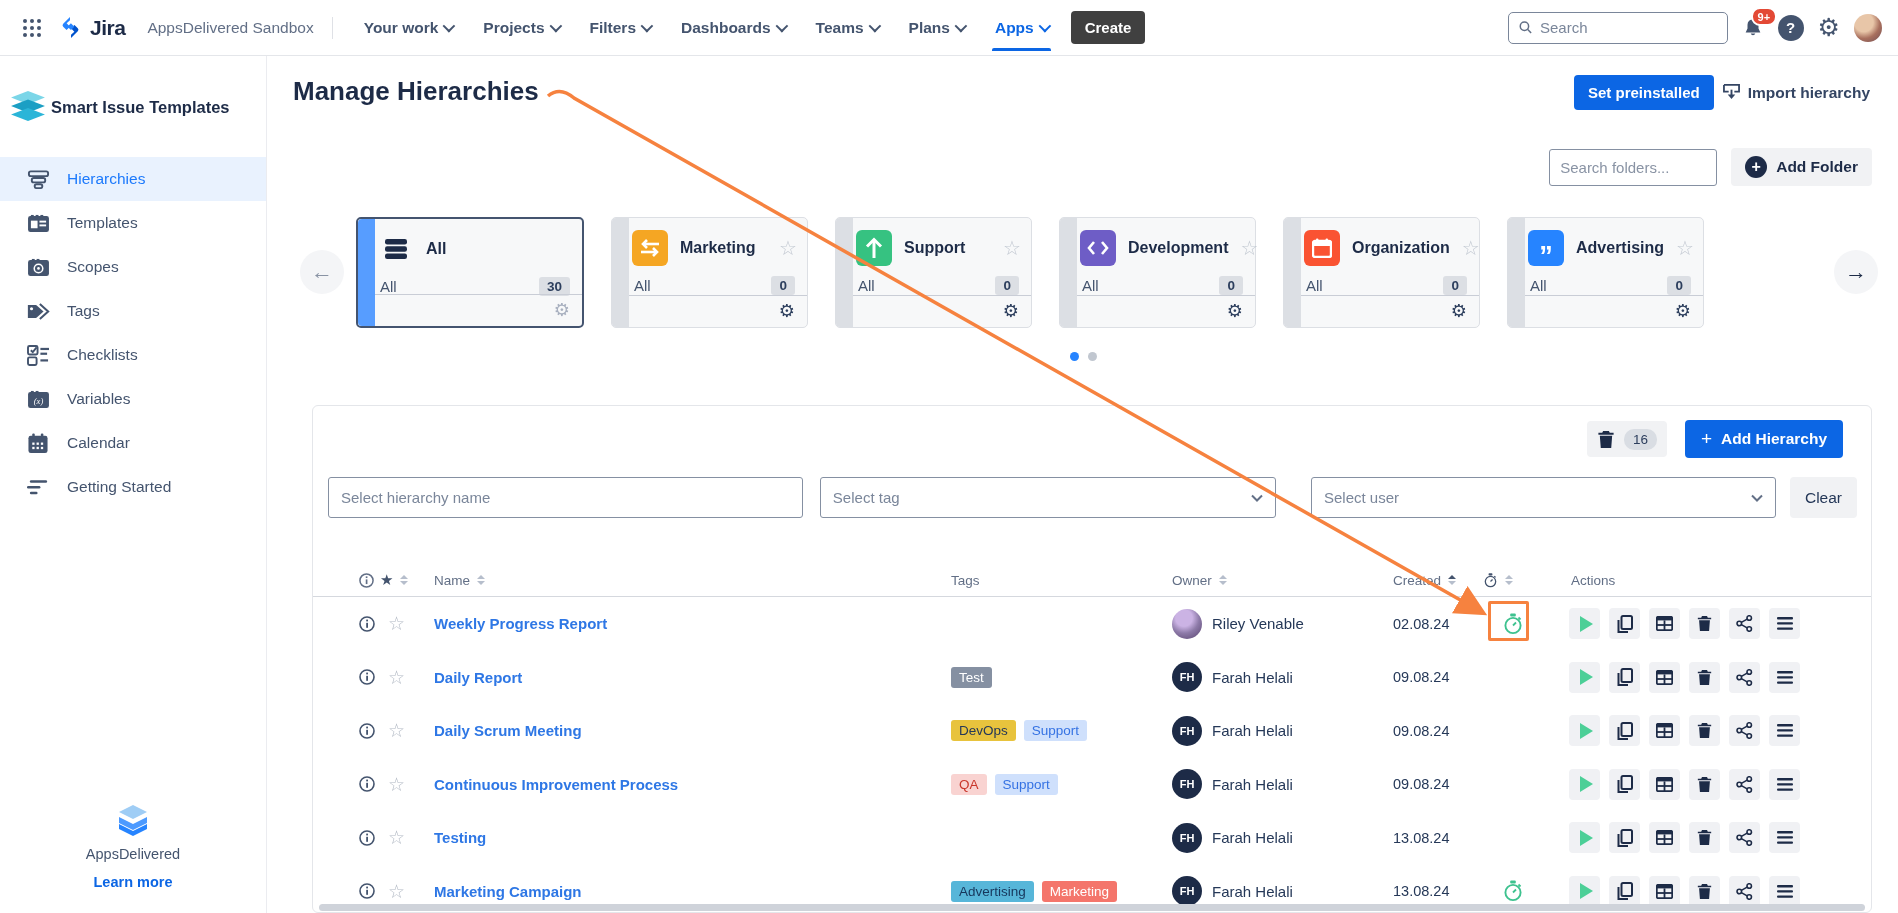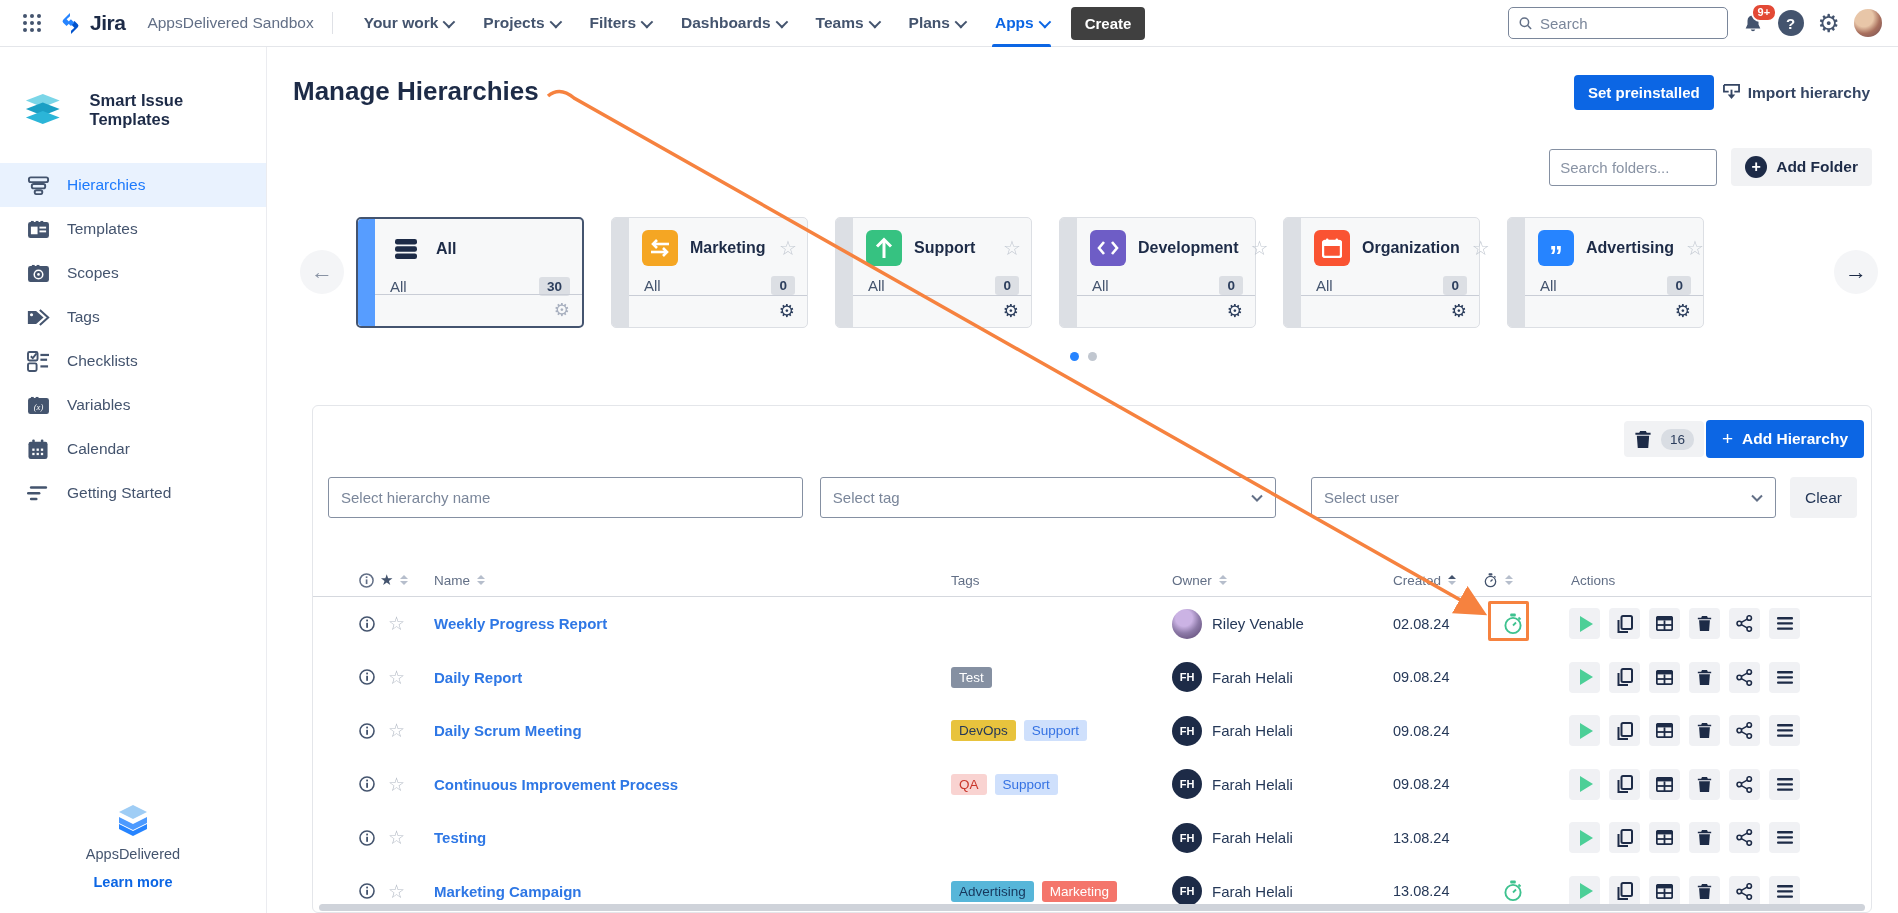--- a/index.html
+++ b/index.html
@@ -1,21 +1,21 @@
 <!DOCTYPE html>
 <html><head>
 <meta charset="utf-8">
 <style>
   *{margin:0;padding:0;box-sizing:border-box}
   html,body{width:1898px;height:913px;overflow:hidden}
   body{font-family:"Liberation Sans","DejaVu Sans",sans-serif;background:#fff;color:#1d2b47;position:relative}
   svg{display:block}
 
   
-  .topnav{position:absolute;top:0;left:0;right:0;height:47px;background:#fff;border-bottom:1px solid #e4e6ea;display:flex;align-items:center;padding:2px 16px;z-index:30}
+  .topnav{position:absolute;top:0;left:0;right:0;height:56px;background:#fff;border-bottom:1px solid #e4e6ea;display:flex;align-items:center;padding:2px 16px;z-index:30}
   .grid-btn{width:32px;height:32px;display:flex;align-items:center;justify-content:center;border-radius:4px;cursor:pointer}
   .jira-logo{display:flex;align-items:center;gap:7px;margin:0 14px 0 10px;cursor:pointer}
   .jira-word{font-size:21px;font-weight:bold;color:#1d2b47;letter-spacing:-.5px}
   .site-label{color:#626f86;font-size:15.5px;margin:0 18px 0 8px;white-space:nowrap}
   .nav-divider{width:1px;height:22px;background:#dfe1e6;margin-right:18px}
   .nav-menus{display:flex;align-items:center;height:47px}
   .nav-menu{position:relative;height:47px;display:flex;align-items:center;gap:5px;padding:0 13px;font-size:15.5px;font-weight:bold;color:#44546e;cursor:pointer;white-space:nowrap}
   .nav-menu.active{color:#0c66e4}
   .nav-menu.active .menu-underline{position:absolute;left:10px;right:10px;bottom:0;height:3px;background:#0c66e4;border-radius:2px 2px 0 0}
   .chev{width:9px;height:9px;border-right:2px solid currentColor;border-bottom:2px solid currentColor;transform:rotate(45deg) translateY(-2px)}
@@ -25,21 +25,21 @@
   .nav-search input{border:none;outline:none;font-size:15px;color:#44546e;width:100%;font-family:inherit}
   .nav-search input::placeholder{color:#7a869a}
   .bell-wrap{position:relative;cursor:pointer}
   .badge-9{position:absolute;top:-9px;left:9px;background:#e34935;color:#fff;font-size:11px;font-weight:bold;border-radius:9px;padding:1.5px 5px;border:2px solid #fff}
   .help-btn{width:26px;height:26px;border-radius:50%;background:#44546e;color:#fff;font-weight:bold;font-size:15px;display:flex;align-items:center;justify-content:center;cursor:pointer}
   .gear-glyph{font-size:25px;color:#44546e;cursor:pointer;line-height:1}
   .avatar{width:28px;height:28px;border-radius:50%;cursor:pointer;background:radial-gradient(circle at 35% 30%,#e8c6a8 0 35%,#a9705e 60%,#6e4b52 100%)}
 
   
   .sidebar{position:absolute;top:47px;left:0;bottom:0;width:267px;background:#fff;border-right:1px solid #ebecf0;z-index:20}
-  .side-logo{display:flex;align-items:center;gap:28px;padding:44px 0 0 24px}
+  .side-logo{display:flex;align-items:center;gap:4px;padding:44px 0 0 9px}
   .side-logo-title{font-size:16.5px;font-weight:bold;color:#1d2b47}
   .side-items{margin-top:34px}
   .side-item{display:flex;align-items:center;gap:17px;height:44px;padding-left:26px;font-size:15.5px;color:#44546e;cursor:pointer}
   .side-item.active{background:#e9f2fe;color:#1d7afc}
   .side-item .icon-slot{width:24px;display:flex;justify-content:center}
   .side-footer{position:absolute;bottom:22px;left:0;width:100%;text-align:center}
   .side-footer .brand{font-size:14.5px;color:#44546e;margin-top:8px}
   .side-footer .learn{font-size:14.5px;font-weight:bold;color:#0c66e4;margin-top:12px;cursor:pointer;display:inline-block}
 
   
@@ -54,40 +54,40 @@
   .add-folder-btn{display:flex;align-items:center;gap:9px;background:#f1f2f4;border:none;border-radius:4px;height:38px;padding:0 14px;font-size:15.5px;font-weight:bold;color:#1d2b47;cursor:pointer;font-family:inherit}
   .plus-circle{width:22px;height:22px;border-radius:50%;background:#1d2b47;color:#fff;font-size:16px;display:flex;align-items:center;justify-content:center;font-weight:bold}
 
   
   .carousel{position:absolute;top:207px;left:300px;right:20px;height:130px;display:flex;align-items:center;z-index:5}
   .car-arrow{width:44px;height:44px;border-radius:50%;background:#f4f5f7;display:flex;align-items:center;justify-content:center;cursor:pointer;flex:none}
   .car-arrow .arr{font-size:22px;line-height:1}
   .car-arrow.left{margin-right:12px}.car-arrow.left .arr{color:#8993a4}
   .car-arrow.right{margin-left:14px}.car-arrow.right .arr{color:#1d2b47}
   .cards{display:flex;gap:27px;flex:1}
-  .fcard{position:relative;width:197px;height:111px;background:#f7f8f9;border:1px solid #dcdfe4;border-radius:5px;padding-left:18px;cursor:pointer}
+  .fcard{position:relative;width:197px;height:111px;background:#f7f8f9;border:1px solid #dcdfe4;border-radius:5px;padding-left:8px;cursor:pointer}
   .fcard.selected{width:228px;border:2px solid #44546f}
   .stripe{position:absolute;left:0;top:0;bottom:0;width:17px;background:#dcdfe4;border-radius:4px 0 0 4px}
   .fcard.selected .stripe{background:#579dff}
   .fcard-head{display:flex;align-items:center;gap:12px;padding:12px 10px 0 12px}
   .fcard-icon{width:36px;height:36px;border-radius:6px;display:flex;align-items:center;justify-content:center;color:#fff;font-weight:bold;flex:none}
   .fcard-title{font-size:16px;font-weight:bold;color:#1d2b47;flex:1}
   .fcard-star{color:#c3c9d2;font-size:20px;line-height:1;cursor:pointer}
   .fcard-scope{display:flex;align-items:center;justify-content:space-between;padding:10px 12px 0 14px;font-size:15px;color:#44546e}
   .count-badge{background:#dcdfe4;color:#2c3e5d;font-size:13.5px;font-weight:bold;border-radius:3px;padding:2px 8px}
   .fcard-foot{position:absolute;left:17px;right:0;bottom:0;height:32px;border-top:1px solid #c9cdd6;display:flex;align-items:center;justify-content:flex-end;padding-right:12px}
   .fcard-foot .gear-glyph{font-size:18px;color:#2c3e5d}
   .fcard.selected .fcard-foot .gear-glyph{color:#a8b0bf}
   .dots{position:absolute;top:352px;left:1070px;display:flex;gap:9px;z-index:5}
   .dot{width:9px;height:9px;border-radius:50%;background:#c1c7d0;cursor:pointer}
   .dot.active{background:#2684ff}
 
   
   .panel{position:absolute;left:312px;top:405px;width:1560px;bottom:0;background:#fff;border:1px solid #e4e6ea;border-radius:6px;z-index:4;overflow:hidden}
-  .panel-toolbar{position:absolute;top:14px;right:7px;display:flex;align-items:center;gap:2px}
+  .panel-toolbar{position:absolute;top:14px;right:28px;display:flex;align-items:center;gap:18px}
   .del-btn{display:flex;align-items:center;gap:9px;background:#f1f2f4;border:none;border-radius:4px;height:36px;padding:0 10px;cursor:pointer}
   .del-pill{background:#d9dde3;color:#2c3e5d;font-size:13.5px;border-radius:10px;padding:3px 9px}
   .addh-btn{display:flex;align-items:center;gap:9px;background:#0c66e4;color:#fff;border:none;border-radius:4px;height:38px;padding:0 16px;font-size:15.5px;font-weight:bold;cursor:pointer;font-family:inherit}
   .addh-btn .plus{font-size:19px;font-weight:normal}
 
   .filters{position:absolute;top:71px;left:15px;right:14px;display:flex;gap:17px}
   .f-input{height:41px;border:1.7px solid #8590a2;border-radius:3px;background:#fff;font-size:15px;color:#44546e;padding:0 12px;outline:none;font-family:inherit}
   .f-input::placeholder{color:#7a869a}
   .f-name{width:481px}
   .f-select{display:flex;align-items:center;justify-content:space-between;height:41px;border:1.7px solid #8590a2;border-radius:3px;background:#fff;padding:0 12px;cursor:pointer}

